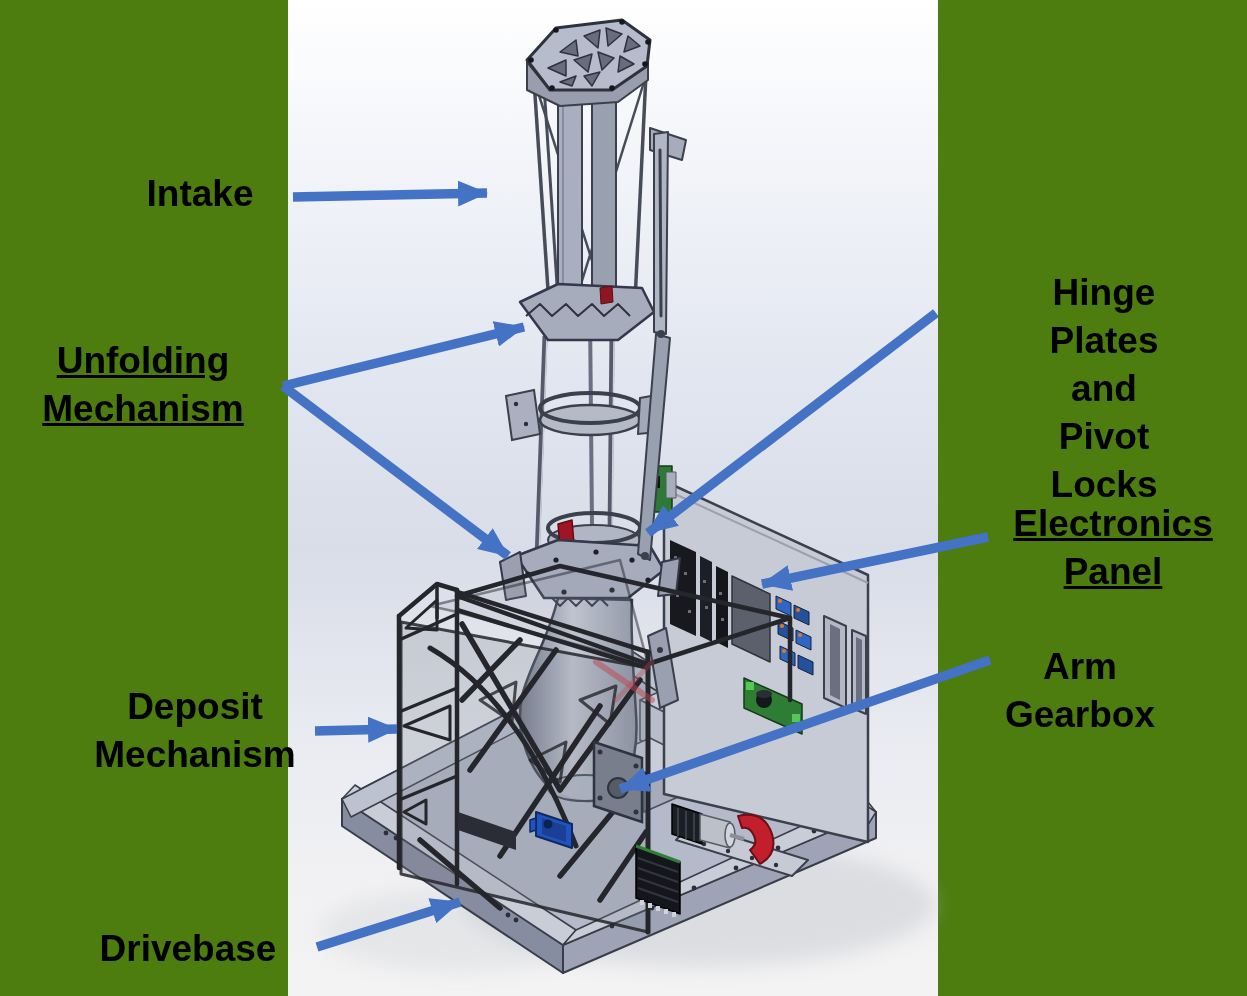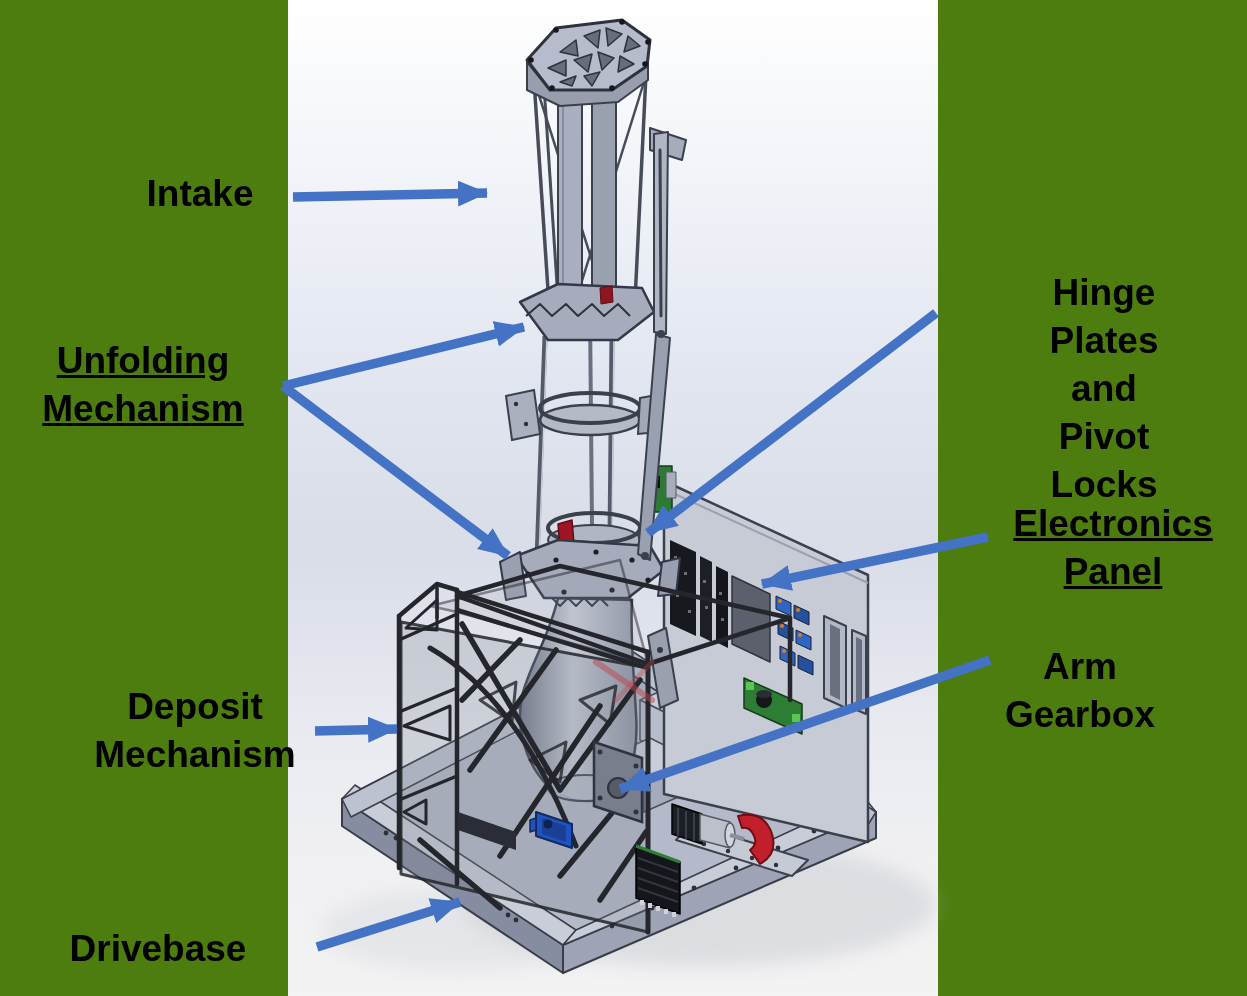--- a/index.html
+++ b/index.html
@@ -290,15 +290,15 @@
 Mechanism</div>
       <div class="part-label" style="left: 1104px; top: 269px; color: rgb(0, 0, 0);">Hinge Plates
 and Pivot
 Locks</div>
       <div class="part-label" style="left: 1113px; top: 500px; color: rgb(0, 0, 0); text-decoration: underline;">Electronics
 Panel</div>
       <div class="part-label" style="left: 1080px; top: 643px; color: rgb(0, 0, 0);">Arm
 Gearbox</div>
       <div class="part-label" style="left: 176px; top: 683px; color: rgb(0, 0, 0); margin-left: 19px;">Deposit
 Mechanism</div>
-      <div class="part-label" style="left: 158px; top: 925px; color: rgb(0, 0, 0); text-align: center;">Drivebase</div>
+      <div class="part-label" style="left: 188px; top: 925px; color: rgb(0, 0, 0); text-align: center;">Drivebase</div>
     </div>
 </div>
 
 </body></html>

